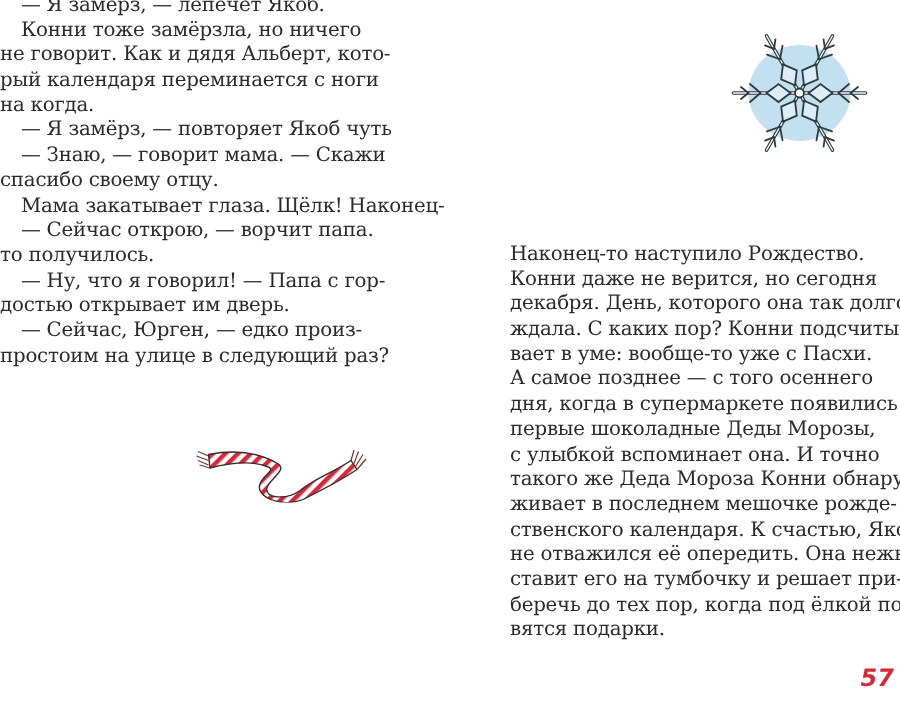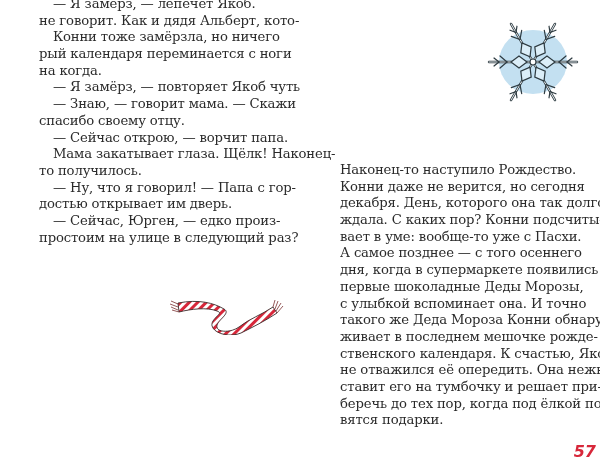--- a/index.html
+++ b/index.html
@@ -16,21 +16,20 @@
       color: #2a2a2a;
     }
     .page {
       position: absolute;
       top: 0;
       height: 467px;
     }
     .page-left {
       left: 0;
       width: 300px;
-      margin-left: 39px;
     }
     .page-right {
       left: 300px;
       width: 300px;
     }
     .text-block {
       position: absolute;
       font-size: 13.2px;
       line-height: 16.7px;
       letter-spacing: -0.15px;
@@ -88,29 +87,29 @@
       width: 100px;
       height: 100px;
     }
   </style>
 </head>
 <body>
 
 <div class="page page-left">
   <div class="text-block left-text">
     <span class="line indent">— Я замёрз, — лепечет Якоб.</span>
+    <span class="line indent">Конни тоже замёрзла, но ничего</span>
     <span class="line">не говорит. Как и дядя Альберт, кото-</span>
-    <span class="line indent">Конни тоже замёрзла, но ничего</span>
     <span class="line">рый календаря переминается с ноги</span>
     <span class="line">на когда.</span>
     <span class="line indent">— Я замёрз, — повторяет Якоб чуть</span>
     <span class="line indent">— Знаю, — говорит мама. — Скажи</span>
     <span class="line">спасибо своему отцу.</span>
+    <span class="line indent">Мама закатывает глаза. Щёлк! Наконец-</span>
     <span class="line indent">— Сейчас открою, — ворчит папа.</span>
-    <span class="line indent">Мама закатывает глаза. Щёлк! Наконец-</span>
     <span class="line">то получилось.</span>
     <span class="line indent">— Ну, что я говорил! — Папа с гор-</span>
     <span class="line">достью открывает им дверь.</span>
     <span class="line indent">— Сейчас, Юрген, — едко произ-</span>
     <span class="line">простоим на улице в следующий раз?</span>
   </div>
 
   <svg class="scarf" viewBox="0 0 115 40">
     <defs>
       <pattern id="stripes" patternUnits="userSpaceOnUse" width="6" height="6" patternTransform="rotate(45)">

